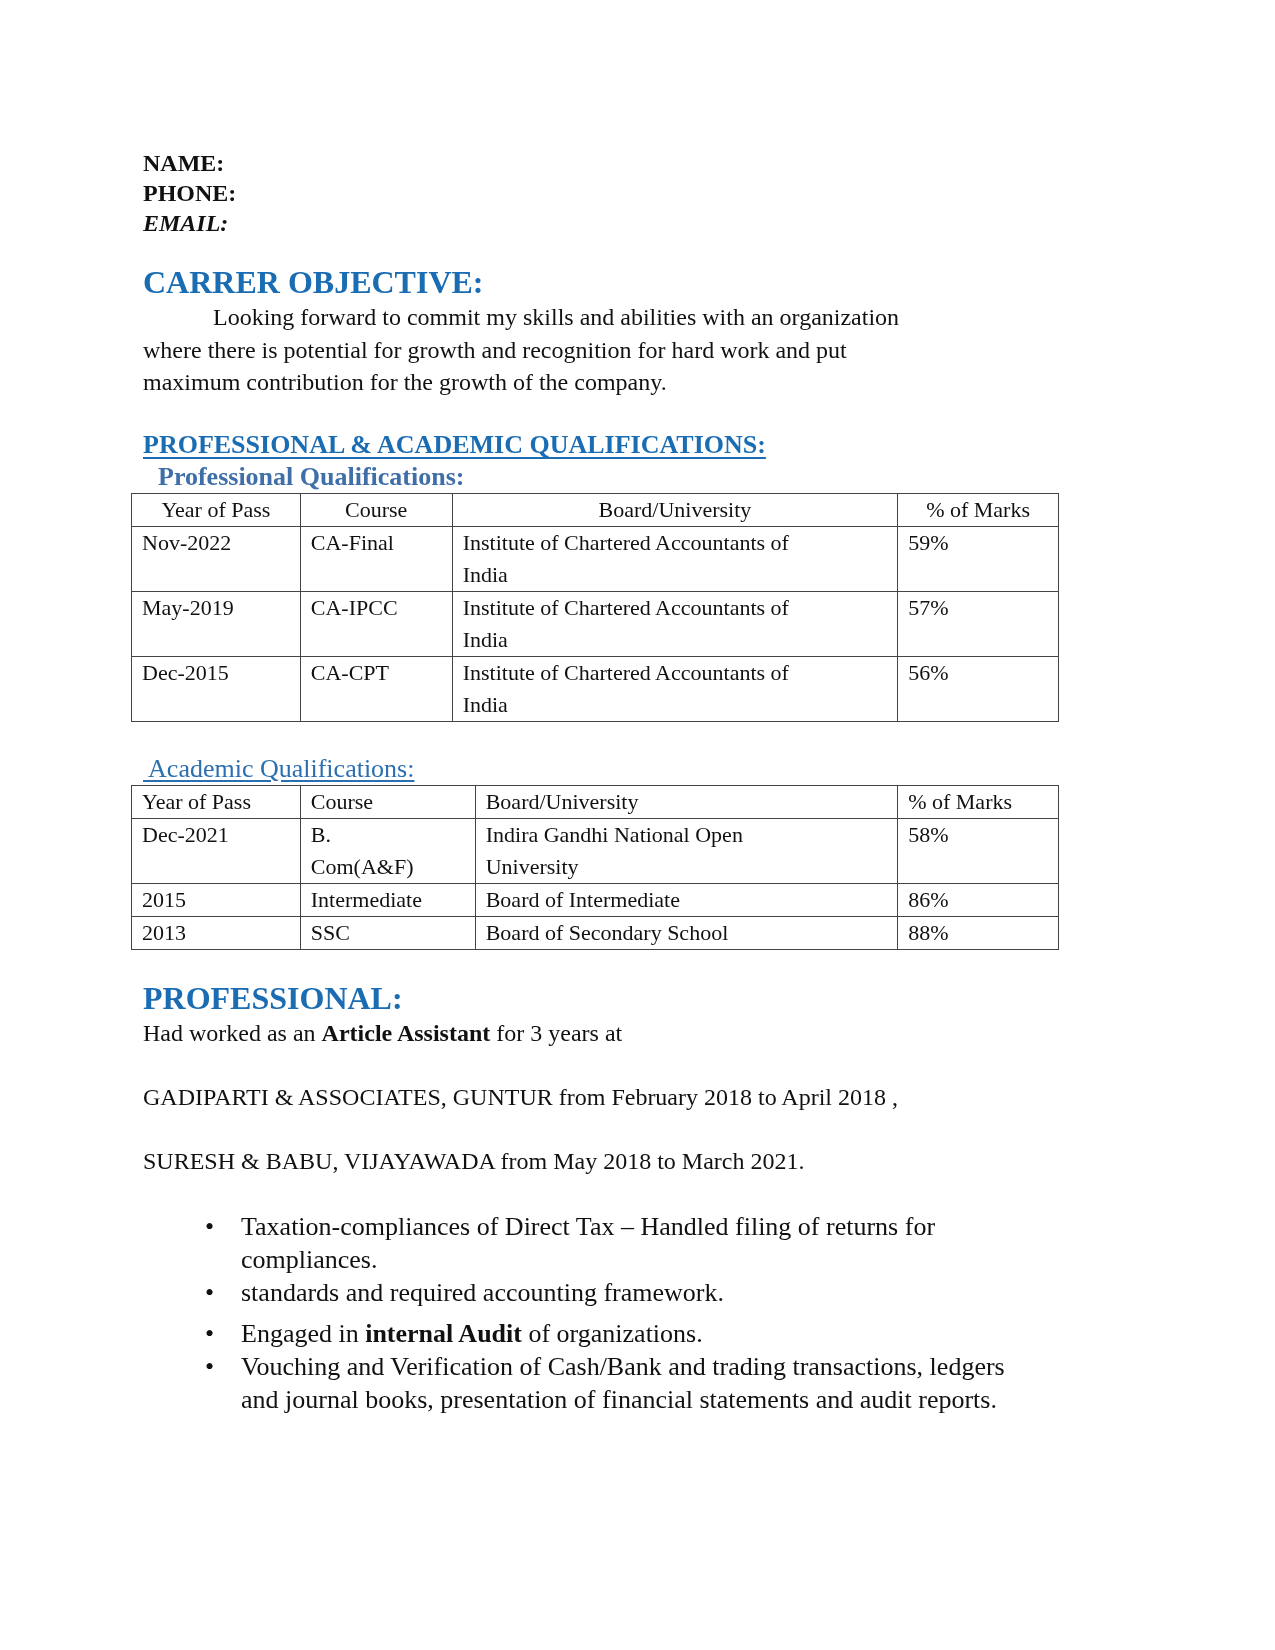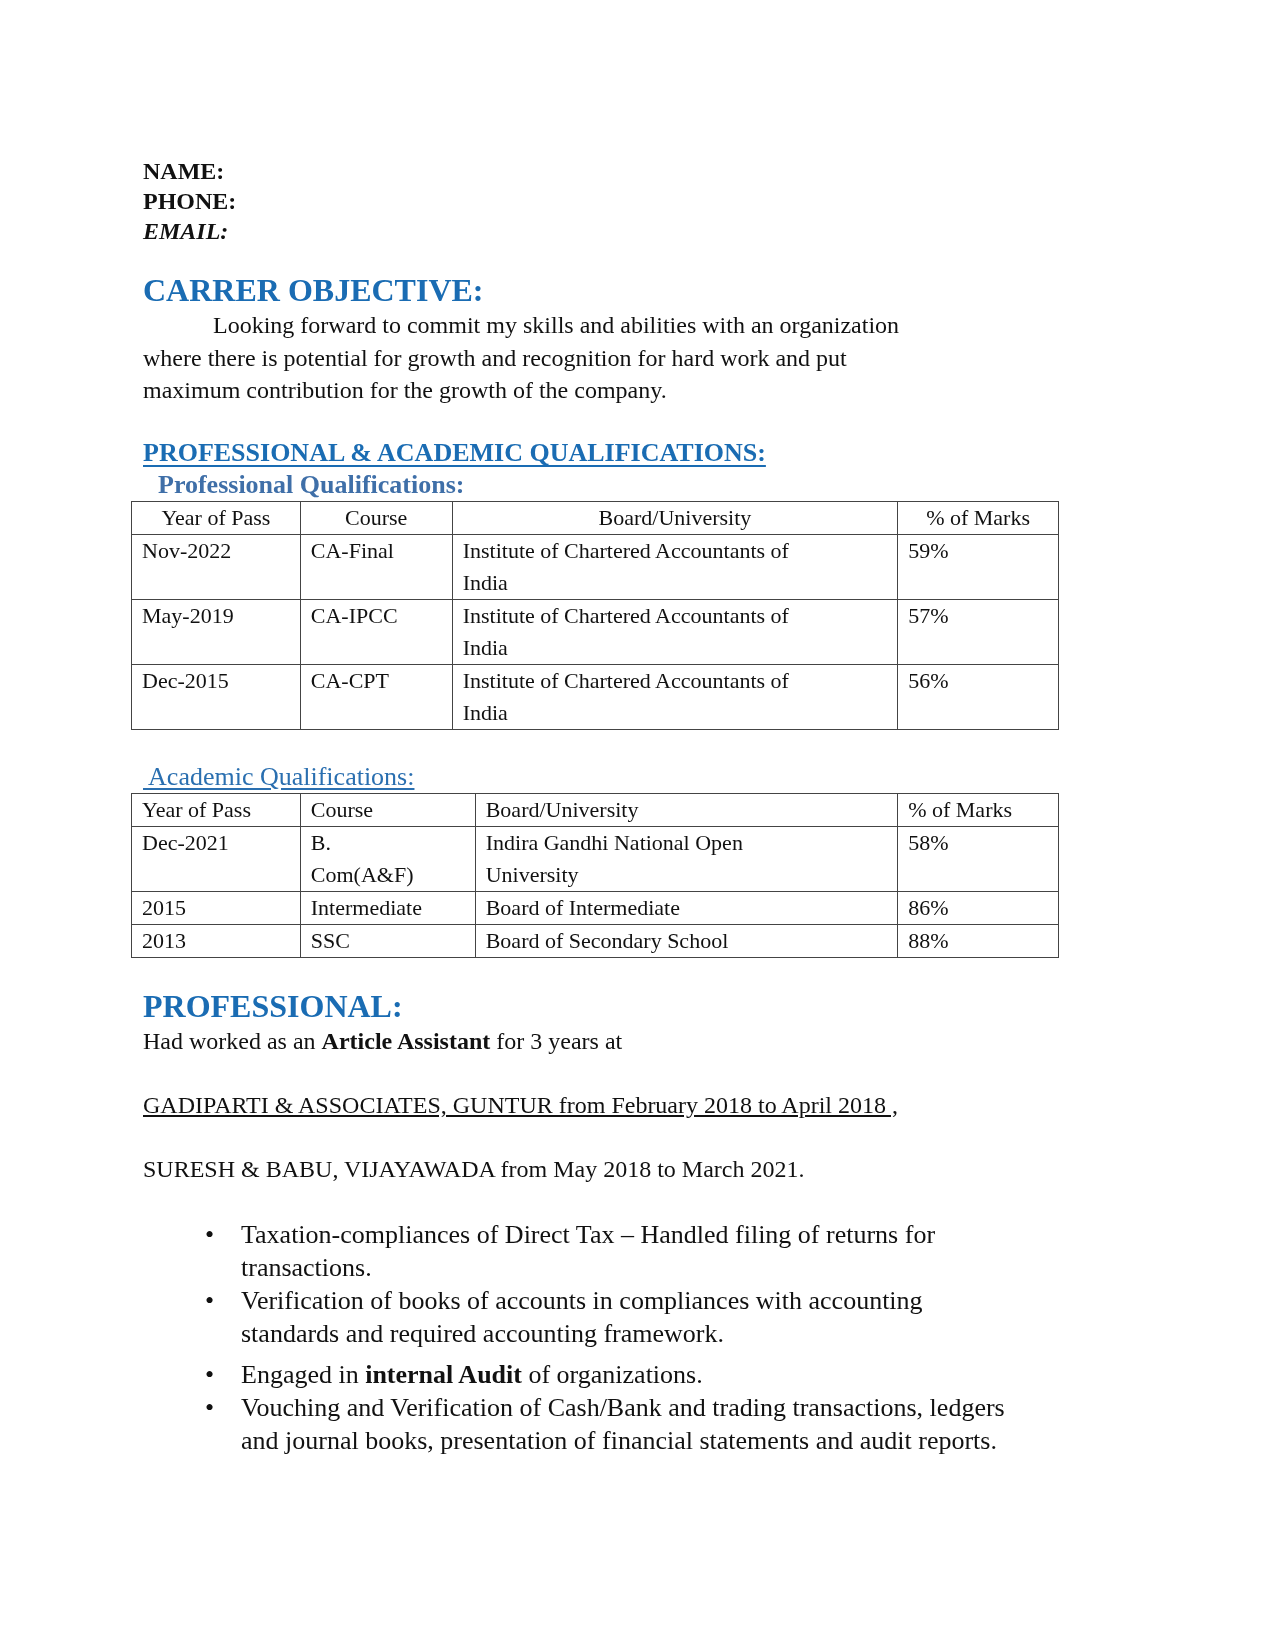--- a/index.html
+++ b/index.html
@@ -1,17 +1,17 @@
 <!DOCTYPE html>
 <html><head>
 <meta charset="utf-8">
 <style>
   html, body { margin: 0; padding: 0; background: #ffffff; }
   body { width: 1275px; height: 1650px; position: relative; font-family: "Liberation Serif", serif; color: #111; }
-  .page { position: absolute; left: 0; top: 12px; width: 1275px; height: 1354px; }
+  .page { position: absolute; left: 0; top: 4px; width: 1275px; height: 1354px; }
   .abs { position: absolute; white-space: nowrap; }
   .label { font-weight: bold; font-size: 24px; line-height: 30px; }
   .h1 { color: #1a6cb3; font-weight: bold; font-size: 32px; text-decoration-thickness: 2px; text-underline-offset: 4px; }
   .h2 { color: #1a6cb3; font-weight: bold; font-size: 26px; text-decoration: underline; text-decoration-thickness: 2px; text-underline-offset: 4px; }
   .h3 { color: #3f6fa8; font-size: 26px; font-weight: bold; }
   .h3u { color: #2a6fb0; font-size: 26px; text-decoration: underline; text-underline-offset: 3px; }
   .para { font-size: 24px; line-height: 33px; }
   table { position: absolute; border-collapse: collapse; font-size: 22px; font-family: Liberation Serif, serif; }
   td, th { border: 1.5px solid #444; vertical-align: top; font-weight: normal; padding: 0 10px; line-height: 32px; text-align: left; }
   th.c { text-align: center; }
@@ -119,32 +119,31 @@
       <td>2013</td>
       <td>SSC</td>
       <td>Board of Secondary School</td>
       <td>88%</td>
     </tr>
   </tbody>
     </table>
 
   <div class="abs h1" style="left:143px; top:976px;">PROFESSIONAL:</div>
   <div class="abs para" style="left:143px; top:1013px;font-family:Liberation Serif, serif;"><span>Had worked as an </span><b>Article Assistant</b><span> for 3 years at</span></div>
-  <div class="abs para" style="left:143px; top:1077px;text-decoration:underline;">GADIPARTI &amp; ASSOCIATES, GUNTUR from February 2018 to April 2018 ,</div>
+  <div class="abs para" style="left:143px; top:1077px;">GADIPARTI &amp; ASSOCIATES, GUNTUR from February 2018 to April 2018 ,</div>
   <div class="abs para" style="left:143px; top:1141px;">SURESH &amp; BABU, VIJAYAWADA from May 2018 to March 2021.</div>
 
   <ul style="left:241px; top:1206px;">
     <li>
         <span class="bul">•</span>
         <div>Taxation-compliances of Direct Tax – Handled filing of returns for</div>
-        <div>transactions.</div>
+        <div>compliances.</div>
       </li>
     <li>
         <span class="bul">•</span>
-        <div>Verification of books of accounts in compliances with accounting</div>
         <div>standards and required accounting framework.</div>
       </li>
     <li style="margin-top:8px;"><span class="bul">•</span><span>Engaged in </span><b>internal Audit</b><span> of organizations.</span></li>
     <li>
         <span class="bul">•</span>
         <div>Vouching and Verification of Cash/Bank and trading transactions, ledgers</div>
         <div>and journal books, presentation of financial statements and audit reports.</div>
       </li>
   </ul>
 

